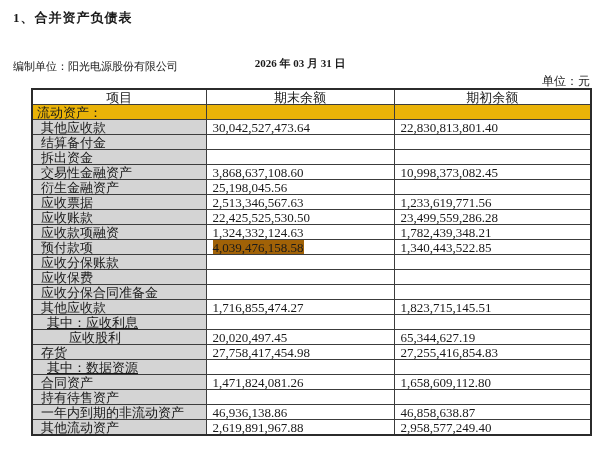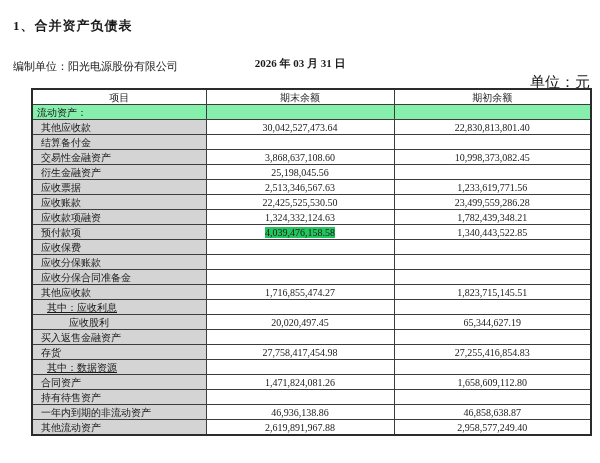--- a/index.html
+++ b/index.html
@@ -4,64 +4,64 @@
 <style>
   * { margin: 0; padding: 0; box-sizing: border-box; }
   html, body { width: 600px; height: 463px; background: #ffffff; overflow: hidden; }
   body {
     position: relative;
     font-family: "Liberation Serif", "DejaVu Serif", serif;
     color: #1a1a1a;
   }
   .doc-title {
     position: absolute; left: 13px; top: 9px;
-    font-size: 13px; font-weight: bold; letter-spacing: 1px; margin-top: 8px;
+    font-size: 13px; font-weight: bold; letter-spacing: 1px;
   }
   .prepared-by {
     position: absolute; left: 13px; top: 39px;
     font-size: 11px;
     margin-top: 20px;
   }
   .report-date {
     position: absolute; left: 0; top: 56px; width: 600px;
     text-align: center; font-size: 11px; font-weight: 600;
   }
   .unit-label {
     position: absolute; right: 10px; top: 73px;
-    font-size: 15px;
+    font-size: 12px;
   }
   table.balance-sheet {
     position: absolute; left: 31px; top: 88px;
     width: 559px;
     border-collapse: collapse;
     table-layout: fixed;
-    font-size: 10px;
+    font-size: 13px;
     border: 2px solid #2b2b2b;
   }
   .balance-sheet col.c1 { width: 174px; }
   .balance-sheet col.c2 { width: 188px; }
   .balance-sheet col.c3 { width: 197px; }
   .balance-sheet th, .balance-sheet td {
     border: 1px solid #3c3c3c;
     height: 14px;
     line-height: 13px;
     padding: 1px 6px 0 6px;
     overflow: hidden;
     white-space: nowrap;
     font-weight: normal;
   }
   .balance-sheet thead th { text-align: center; background: #ffffff; }
   .balance-sheet td.label-cell { background: #d4d4d4; text-align: left; }
-  .balance-sheet td.value-cell { background: #ffffff; text-align: center; }
-  .balance-sheet tr.section-row td { background: #86efac; }
+  .balance-sheet td.value-cell { background: #ffffff; text-align: left; }
+  .balance-sheet tr.section-row td { background: #eab308; }
   .indent-0 { padding-left: 4px !important; }
   .indent-1 { padding-left: 8px !important; }
   .indent-2 { padding-left: 14px !important; text-decoration: underline; }
   .indent-3 { padding-left: 36px !important; }
-  .sel-highlight { background: #22c55e; }
+  .sel-highlight { background: #a16207; }
 </style>
 </head>
 <body>
 
 <div class="doc-title">1、合并资产负债表</div>
 <div class="prepared-by">编制单位：阳光电源股份有限公司</div>
 <div class="report-date">2026 年 03 月 31 日</div>
 <div class="unit-label">单位：元</div>
 
 <table class="balance-sheet">
@@ -87,20 +87,25 @@
         <td class="label-cell indent-1">其他应收款</td>
         <td class="value-cell">30,042,527,473.64</td>
         <td class="value-cell">22,830,813,801.40</td>
       </tr>
       <tr>
         <td class="label-cell indent-1">结算备付金</td>
         <td class="value-cell"></td>
         <td class="value-cell"></td>
       </tr>
       <tr>
+        <td class="label-cell indent-1">拆出资金</td>
+        <td class="value-cell"></td>
+        <td class="value-cell"></td>
+      </tr>
+      <tr>
         <td class="label-cell indent-1">交易性金融资产</td>
         <td class="value-cell">3,868,637,108.60</td>
         <td class="value-cell">10,998,373,082.45</td>
       </tr>
       <tr>
         <td class="label-cell indent-1">衍生金融资产</td>
         <td class="value-cell">25,198,045.56</td>
         <td class="value-cell"></td>
       </tr>
       <tr>
@@ -117,26 +122,26 @@
         <td class="label-cell indent-1">应收款项融资</td>
         <td class="value-cell">1,324,332,124.63</td>
         <td class="value-cell">1,782,439,348.21</td>
       </tr>
       <tr>
         <td class="label-cell indent-1">预付款项</td>
         <td class="value-cell"><span class="sel-highlight">4,039,476,158.58</span></td>
         <td class="value-cell">1,340,443,522.85</td>
       </tr>
       <tr>
-        <td class="label-cell indent-1">应收保费</td>
+        <td class="label-cell indent-1">应收分保账款</td>
         <td class="value-cell"></td>
         <td class="value-cell"></td>
       </tr>
       <tr>
-        <td class="label-cell indent-1">应收分保账款</td>
+        <td class="label-cell indent-1">应收保费</td>
         <td class="value-cell"></td>
         <td class="value-cell"></td>
       </tr>
       <tr>
         <td class="label-cell indent-1">应收分保合同准备金</td>
         <td class="value-cell"></td>
         <td class="value-cell"></td>
       </tr>
       <tr>
         <td class="label-cell indent-1">其他应收款</td>
@@ -145,25 +150,20 @@
       </tr>
       <tr>
         <td class="label-cell indent-2">其中：应收利息</td>
         <td class="value-cell"></td>
         <td class="value-cell"></td>
       </tr>
       <tr>
         <td class="label-cell indent-3">应收股利</td>
         <td class="value-cell">20,020,497.45</td>
         <td class="value-cell">65,344,627.19</td>
-      </tr>
-      <tr>
-        <td class="label-cell indent-1">买入返售金融资产</td>
-        <td class="value-cell"></td>
-        <td class="value-cell"></td>
       </tr>
       <tr>
         <td class="label-cell indent-1">存货</td>
         <td class="value-cell">27,758,417,454.98</td>
         <td class="value-cell">27,255,416,854.83</td>
       </tr>
       <tr>
         <td class="label-cell indent-2">其中：数据资源</td>
         <td class="value-cell"></td>
         <td class="value-cell"></td>

